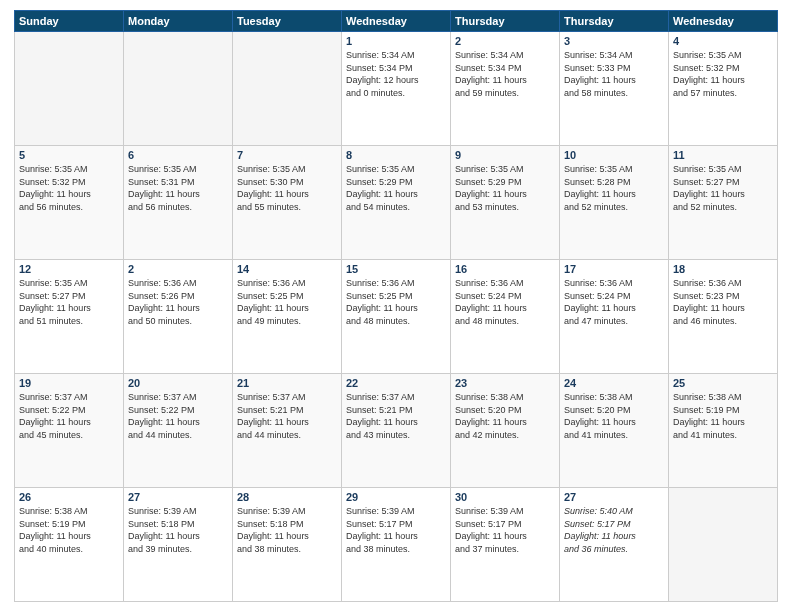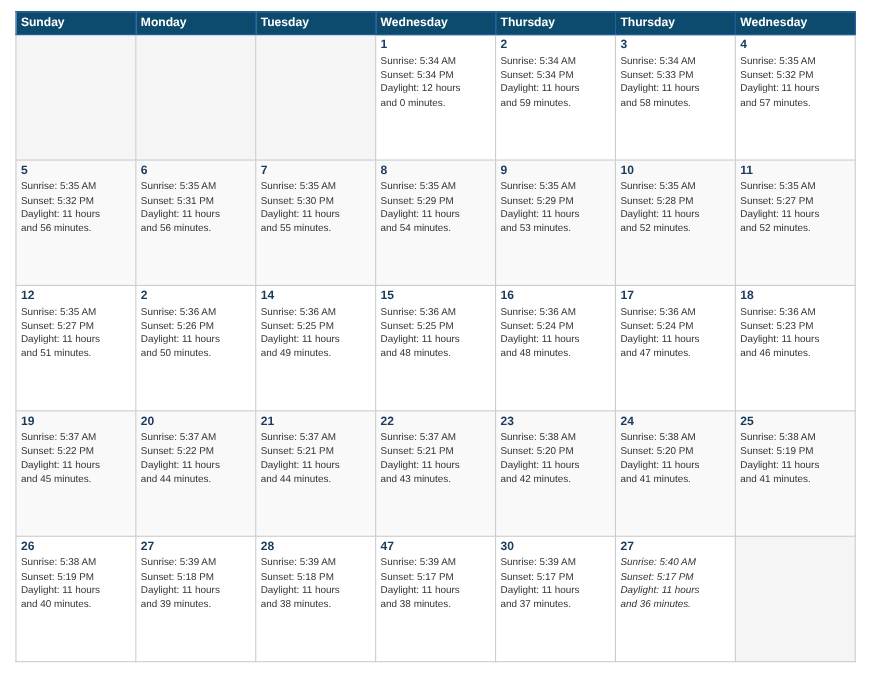--- a/index.html
+++ b/index.html
@@ -316,21 +316,21 @@
 and 39 minutes.</div>
           </td>
           <td>
             <span class="day-number">28</span>
             <div class="day-info" style="white-space: pre-line;">Sunrise: 5:39 AM
 Sunset: 5:18 PM
 Daylight: 11 hours
 and 38 minutes.</div>
           </td>
           <td>
-            <span class="day-number">47</span>
+            <span class="day-number">29</span>
             <div class="day-info" style="white-space: pre-line;">Sunrise: 5:39 AM
 Sunset: 5:17 PM
 Daylight: 11 hours
 and 38 minutes.</div>
           </td>
           <td>
             <span class="day-number">30</span>
             <div class="day-info" style="white-space: pre-line;">Sunrise: 5:39 AM
 Sunset: 5:17 PM
 Daylight: 11 hours

